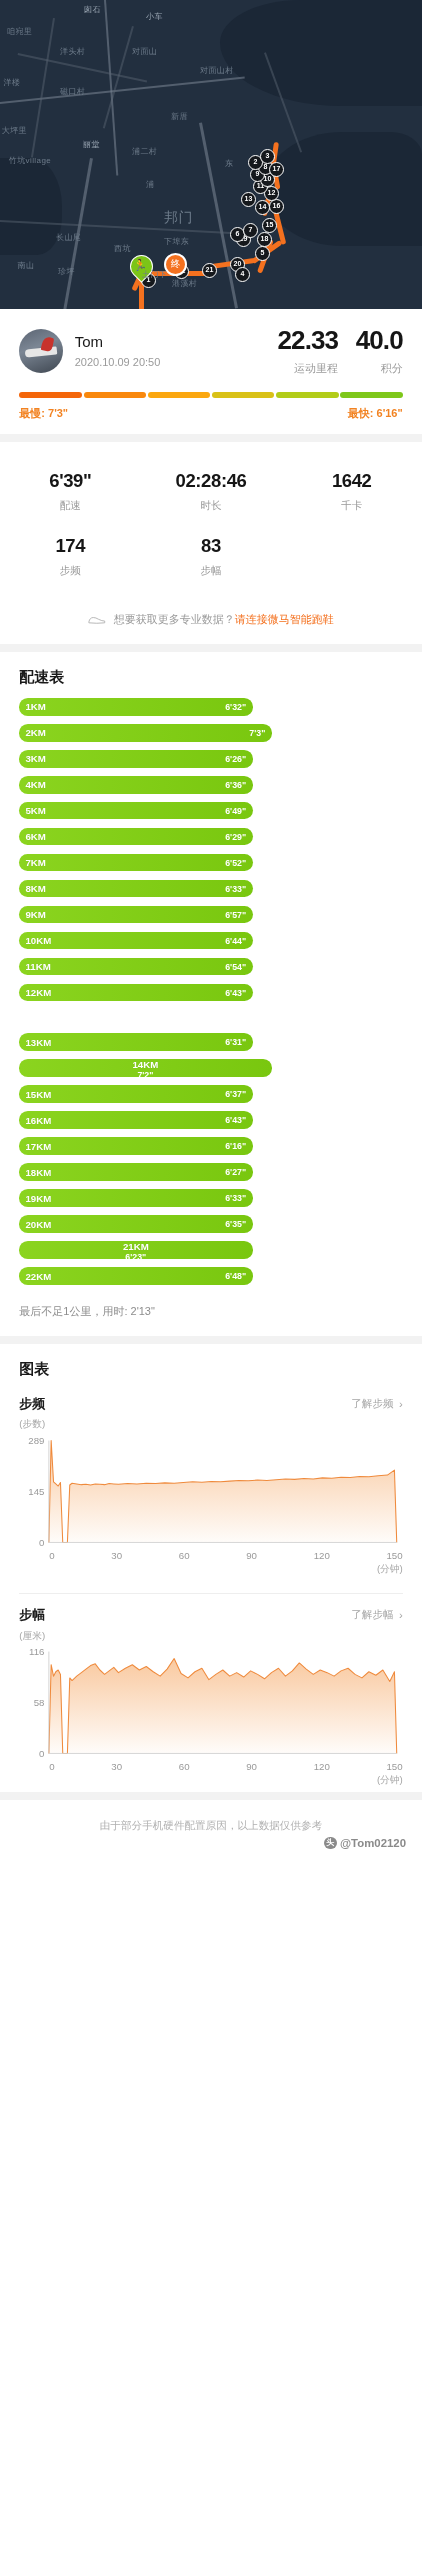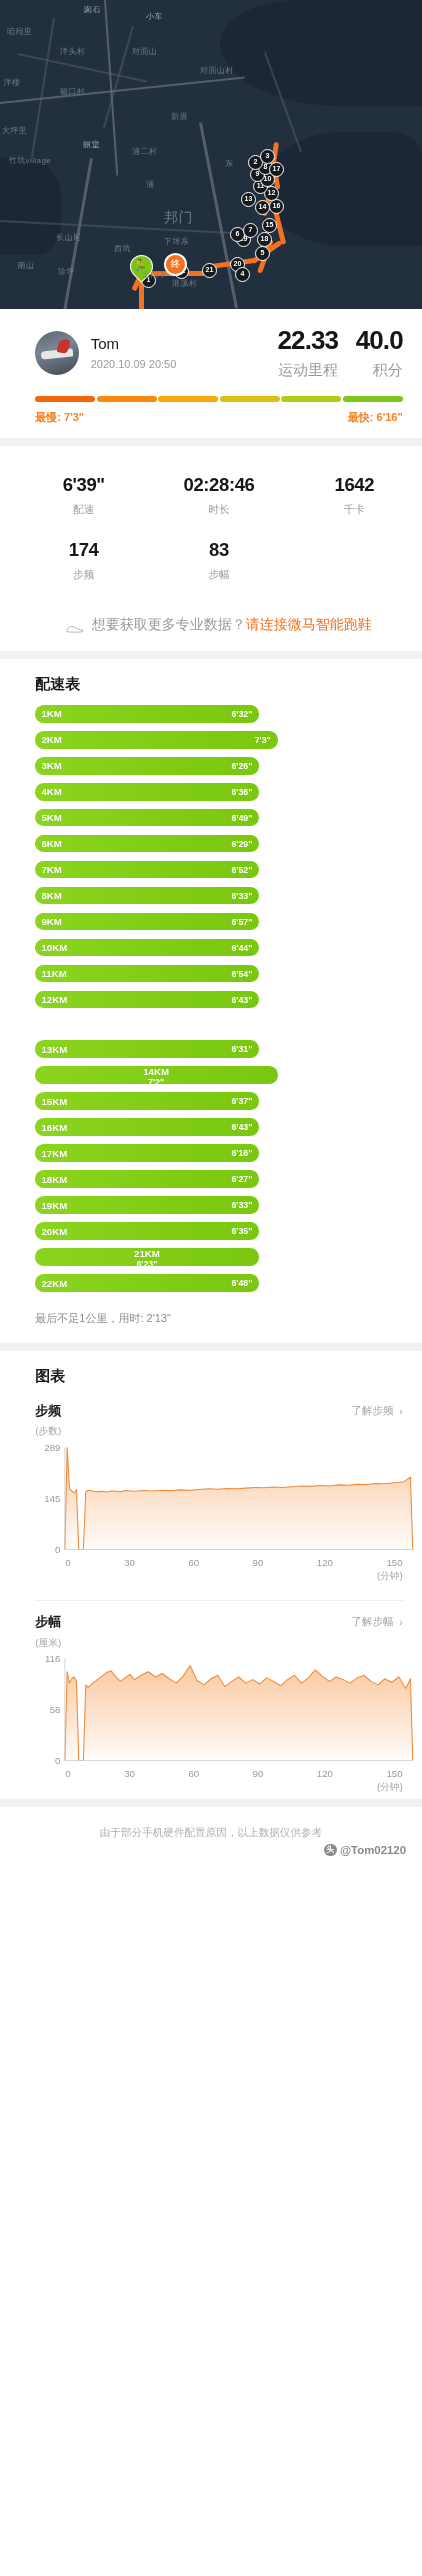--- a/index.html
+++ b/index.html
@@ -70,21 +70,21 @@
   .end-pin {
     position: absolute;
     width: 23px; height: 23px;
     border-radius: 50%;
     background: #f4711f;
     border: 2.6px solid #fff;
     color: #fff; font-size: 9.7px; line-height: 17.6px; text-align: center;
   }
 
   
-  .card { background: #fff; padding-left: 16px; }
+  .card { background: #fff; }
   .gap { height: 8px; background: #f2f2f2; }
 
   
   .user-row {
     display: flex; align-items: center;
     padding: 16px 19.3px 8.8px 19.3px;
   }
   .avatar {
     width: 44px; height: 44px; border-radius: 50%;
     flex: 0 0 44px;
@@ -104,21 +104,21 @@
     transform: rotate(12deg); z-index:2;
   }
   .user-meta { margin-left: 11.4px; flex: 1; }
   .user-name { font-size: 15px; color: #1a1a1a; }
   .user-date { font-size: 11px; color: #9a9a9a; margin-top: 6.2px; }
   .hero-stat { text-align: right; margin-left: 17.6px; }
   .hero-val {
     font-size: 26px; font-weight: bold; color: #161616;
     letter-spacing: -0.9px; font-family: "Liberation Sans", sans-serif;
   }
-  .hero-lab { font-size: 15px; color: #9a9a9a; margin-top: 5.3px; }
+  .hero-lab { font-size: 11px; color: #9a9a9a; margin-top: 5.3px; }
 
   
   .spectrum-wrap { padding: 7px 19.3px 12.3px 19.3px; }
   .spectrum { display: flex; gap: 1.8px; }
   .spectrum span { height: 6.2px; flex: 1; border-radius: 3.5px; }
   .spectrum-labels {
     display: flex; justify-content: space-between;
     margin-top: 8px; font-size: 11px; color: #f28322; font-weight: bold;
   }
 
@@ -128,22 +128,22 @@
     padding: 19.3px 0 8.8px 0; text-align: center;
   }
   .stat-grid .cell { padding: 8.8px 0 14px 0; }
   .stat-val {
     font-size: 18.5px; font-weight: bold; color: #161616; letter-spacing: -0.4px;
   }
   .stat-lab { font-size: 10.6px; color: #9a9a9a; margin-top: 7px; }
 
   
   .promo {
-    display: flex; align-items: flex-end; justify-content: center;
-    padding: 10.6px 0 17.6px 0; font-size: 14px; color: #9a9a9a;
+    display: flex; align-items: center; justify-content: center;
+    padding: 10.6px 0 17.6px 0; font-size: 11px; color: #9a9a9a;
   }
   .promo .shoe { margin-right: 8px; display:flex; }
   .promo a { color: #f4711f; text-decoration: none; }
 
   
   .sec-title {
     font-size: 15px; font-weight: bold; color: #1a1a1a;
     padding: 16px 19.3px 3.5px 19.3px;
   }
 

